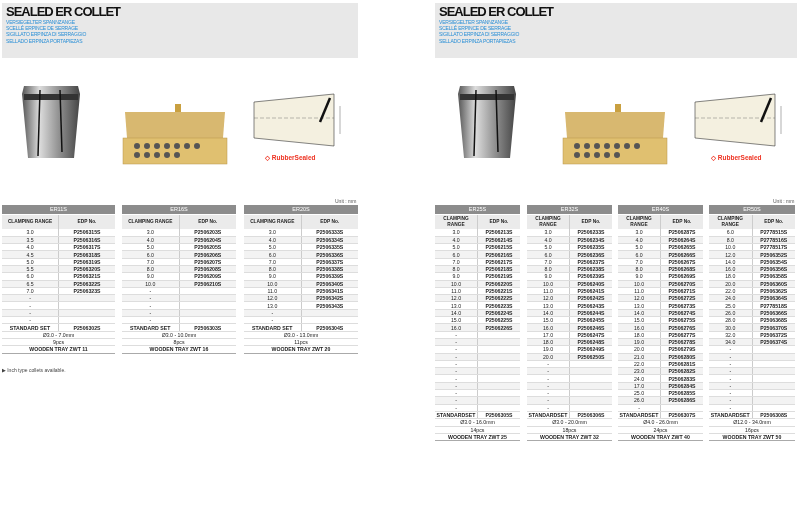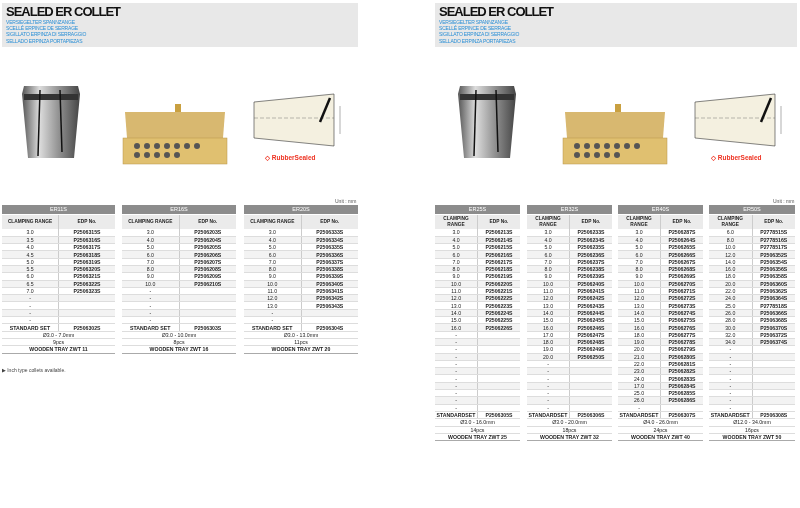--- a/index.html
+++ b/index.html
@@ -1,20 +1,20 @@
 <!DOCTYPE html>
 <html><head>
 <meta charset="utf-8">
 <style>
   * { box-sizing: border-box; margin: 0; padding: 0; }
   body { width: 800px; height: 508px; background: #fff; font-family: "Liberation Sans", sans-serif; position: relative; overflow: hidden; color: #222; }
   .page { position: absolute; top: 0; }
   .page.left { left: 0; width: 370px; }
   .page.right { left: 433px; width: 367px; }
-  .hdr { position: absolute; top: 3px; left: 2px; height: 44px; background: #e8e8e8; padding: 2px 4px; }
+  .hdr { position: absolute; top: 3px; left: 2px; height: 55px; background: #e8e8e8; padding: 2px 4px; }
   .page.left .hdr { width: 356px; }
   .page.right .hdr { width: 362px; }
   .hdr .title { font-size: 13px; font-weight: bold; letter-spacing: -1px; color: #111; line-height: 14px; }
   .hdr .sub { font-size: 5px; color: #2a8fd6; line-height: 6.2px; letter-spacing: -0.2px; }
   .imgrow { position: absolute; top: 70px; left: 0; height: 100px; width: 100%; }
   .collet { position: absolute; top: 12px; left: 20px; width: 62px; height: 78px; }
   .box { position: absolute; top: 28px; left: 105px; width: 130px; height: 68px; }
   .draw { position: absolute; top: 22px; left: 250px; width: 100px; height: 58px; }
   .rubber { position: absolute; top: 84px; left: 265px; font-size: 6.5px; font-weight: bold; color: #e32; }
   .page.right .collet { left: 23px; }

